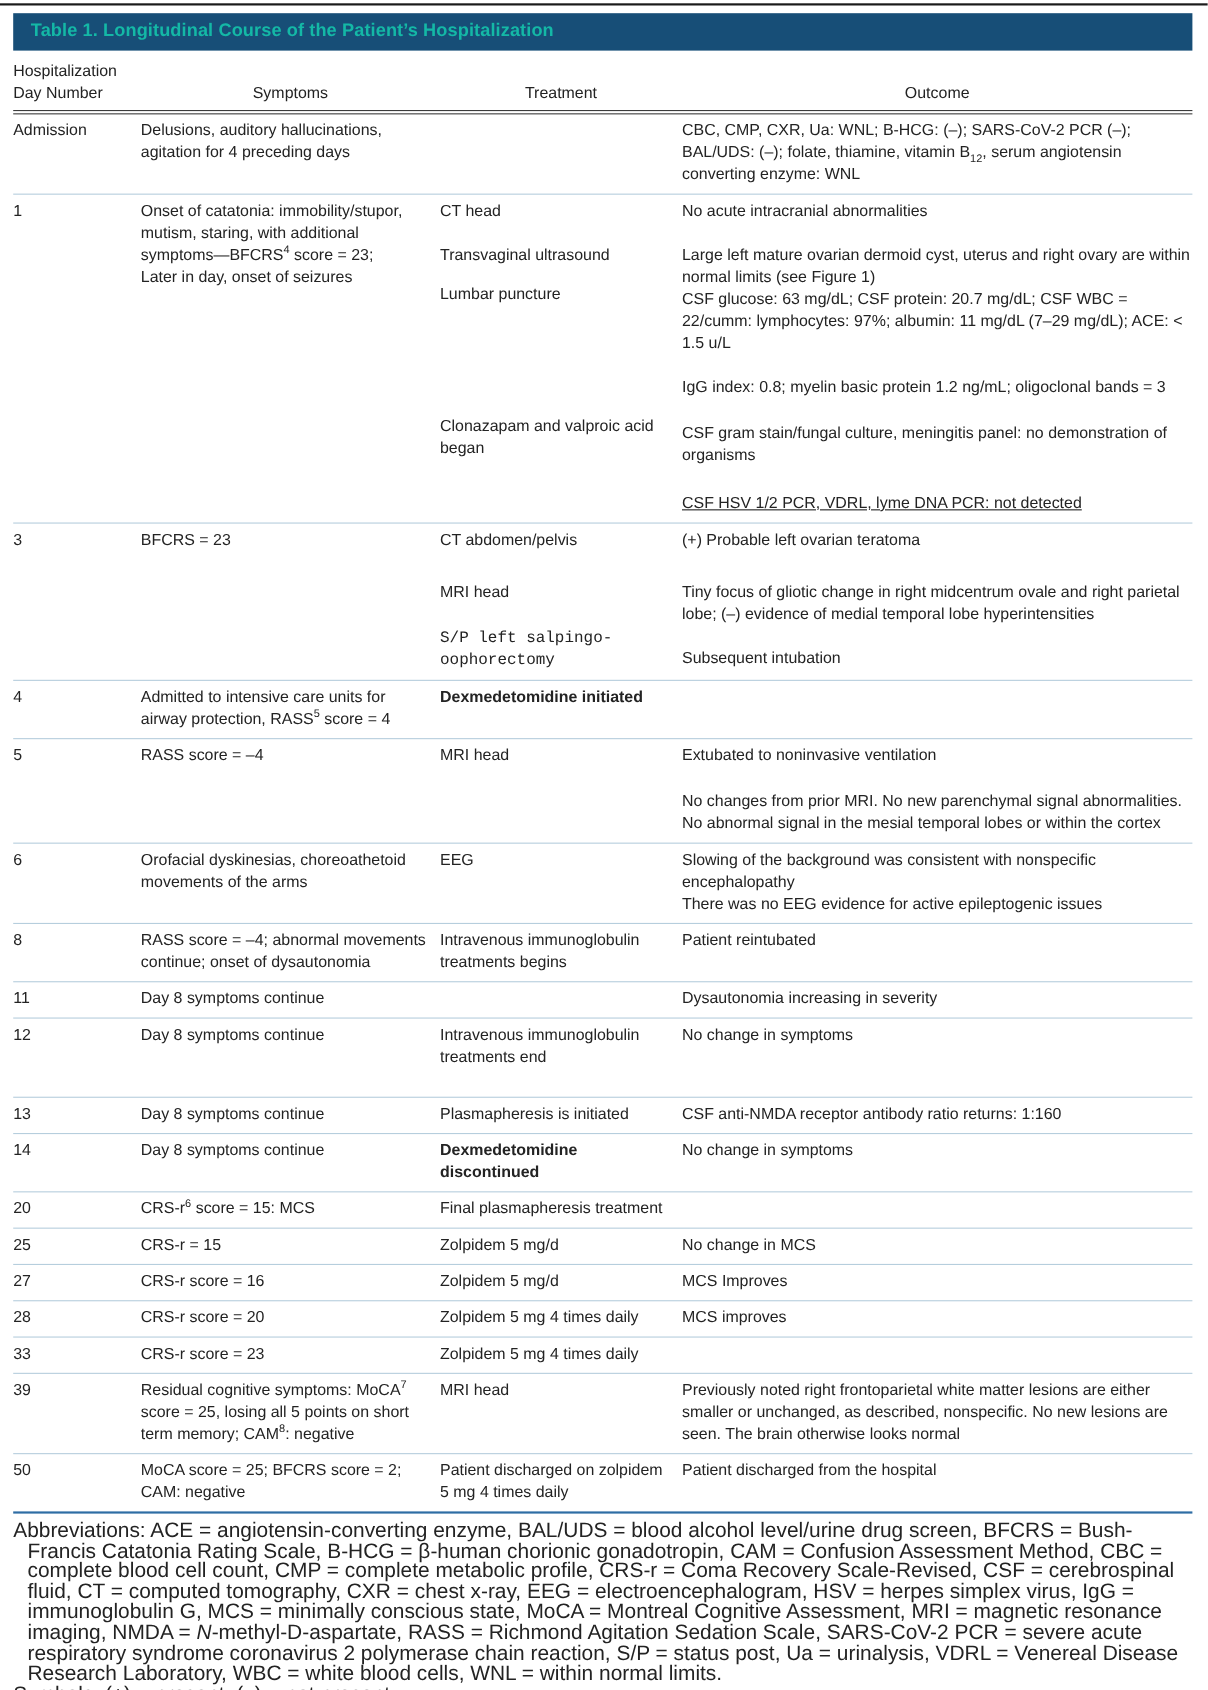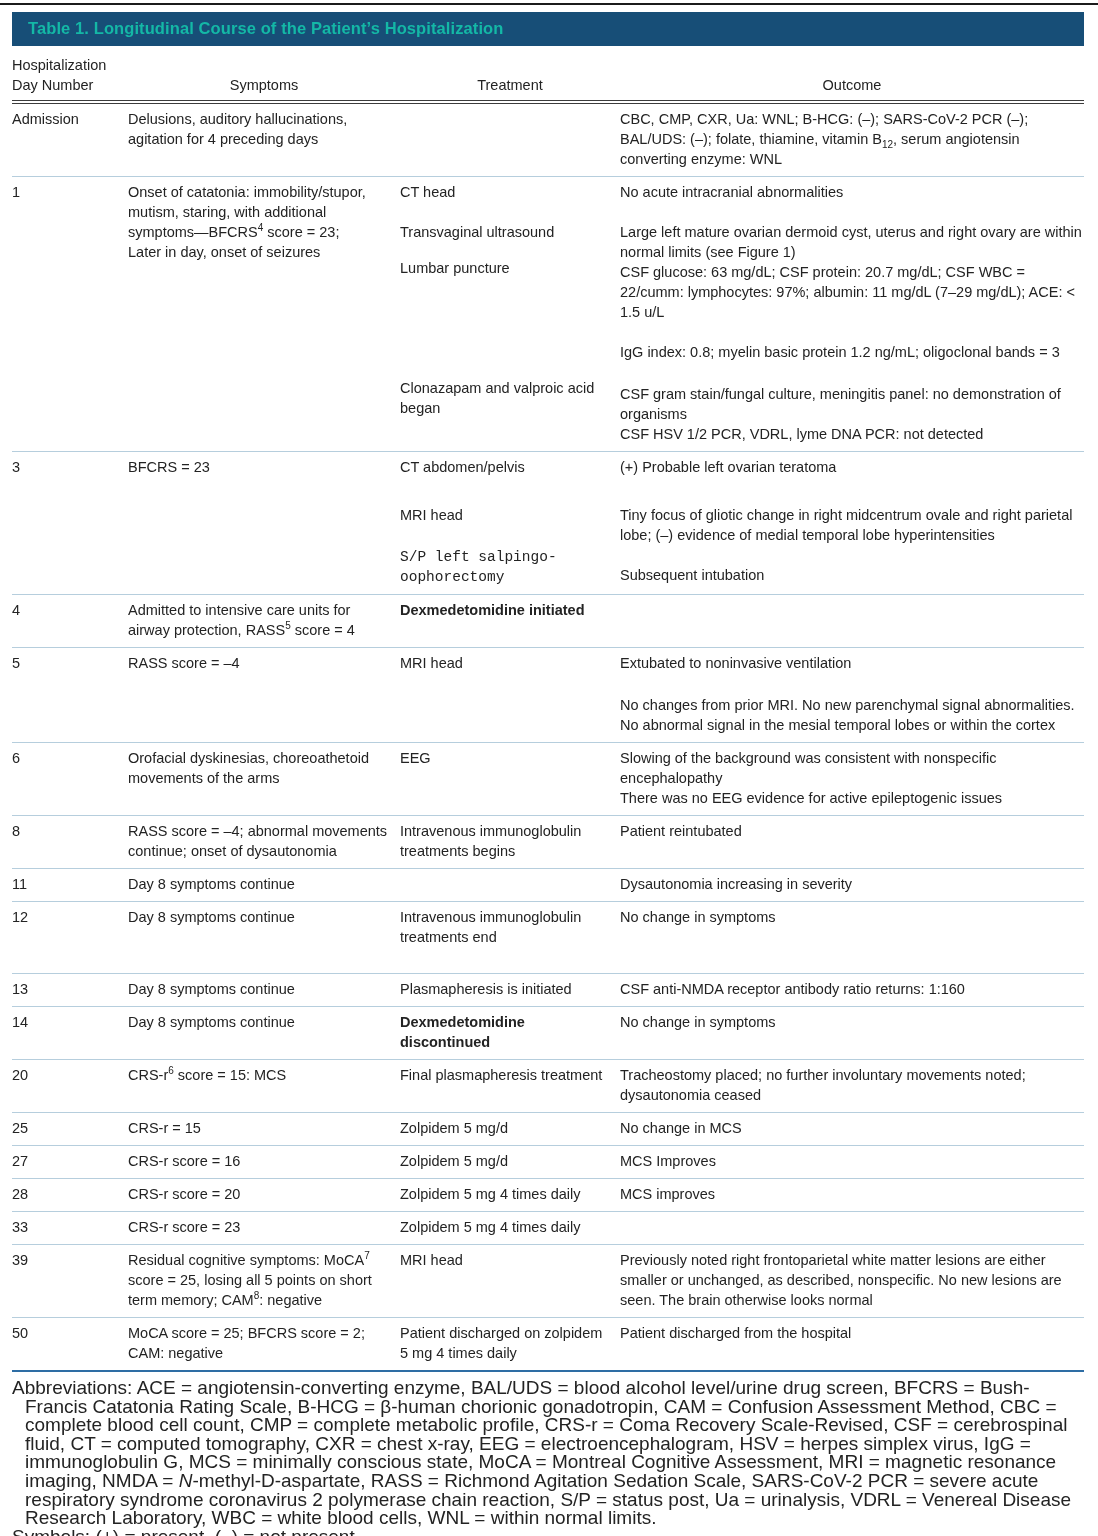--- a/index.html
+++ b/index.html
@@ -79,21 +79,21 @@
           <div class="p" style="margin-top: 20px;">Transvaginal ultrasound</div>
           <div class="p" style="margin-top: 16px;">Lumbar puncture</div>
           <div class="p" style="margin-top: 100px;">Clonazapam and valproic acid began</div>
         </div>
         <div class="cell">
           <div class="p">No acute intracranial abnormalities</div>
           <div class="p" style="margin-top: 20px;">Large left mature ovarian dermoid cyst, uterus and right ovary are within normal limits (see Figure 1)</div>
           <div class="p">CSF glucose: 63 mg/dL; CSF protein: 20.7 mg/dL; CSF WBC = 22/cumm: lymphocytes: 97%; albumin: 11 mg/dL (7–29 mg/dL); ACE: &lt; 1.5 u/L</div>
           <div class="p" style="margin-top: 20px;">IgG index: 0.8; myelin basic protein 1.2 ng/mL; oligoclonal bands = 3</div>
           <div class="p" style="margin-top: 22px;">CSF gram stain/fungal culture, meningitis panel: no demonstration of organisms</div>
-          <div class="p" style="">CSF HSV 1/2 PCR, VDRL, lyme DNA PCR: not detected</div>
+          <div class="p" style="margin-top: 24px; text-decoration: underline;">CSF HSV 1/2 PCR, VDRL, lyme DNA PCR: not detected</div>
         </div>
       </div>
       <div class="row">
         <div class="cell">
           <div class="p">3</div>
         </div>
         <div class="cell">
           <div class="p">BFCRS = 23</div>
         </div>
         <div class="cell">
@@ -219,23 +219,20 @@
       </div>
       <div class="row">
         <div class="cell">
           <div class="p">20</div>
         </div>
         <div class="cell">
           <div class="p">CRS-r<sup>6</sup> score = 15: MCS</div>
         </div>
         <div class="cell">
           <div class="p">Final plasmapheresis treatment</div>
-        </div>
-        <div class="cell">
-          <div class="p">Tracheostomy placed; no further involuntary movements noted; dysautonomia ceased</div>
         </div>
       </div>
       <div class="row">
         <div class="cell">
           <div class="p">25</div>
         </div>
         <div class="cell">
           <div class="p">CRS-r = 15</div>
         </div>
         <div class="cell">

